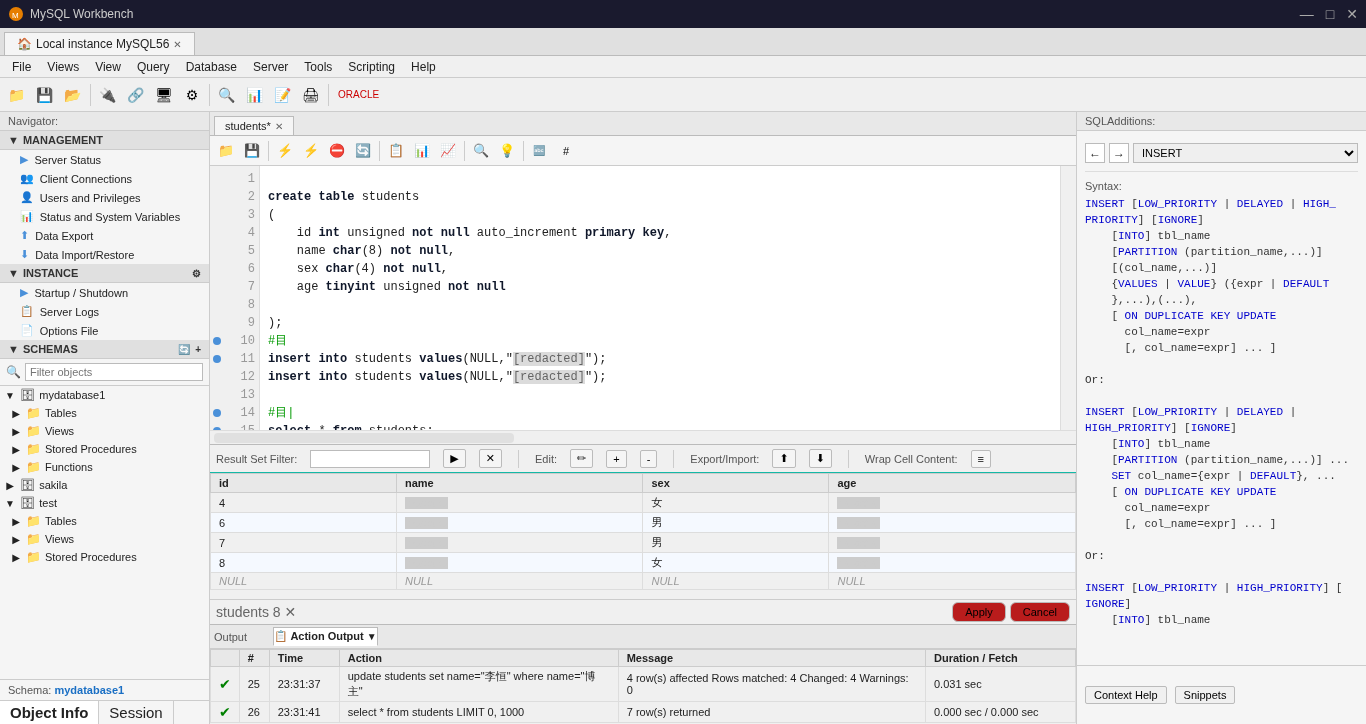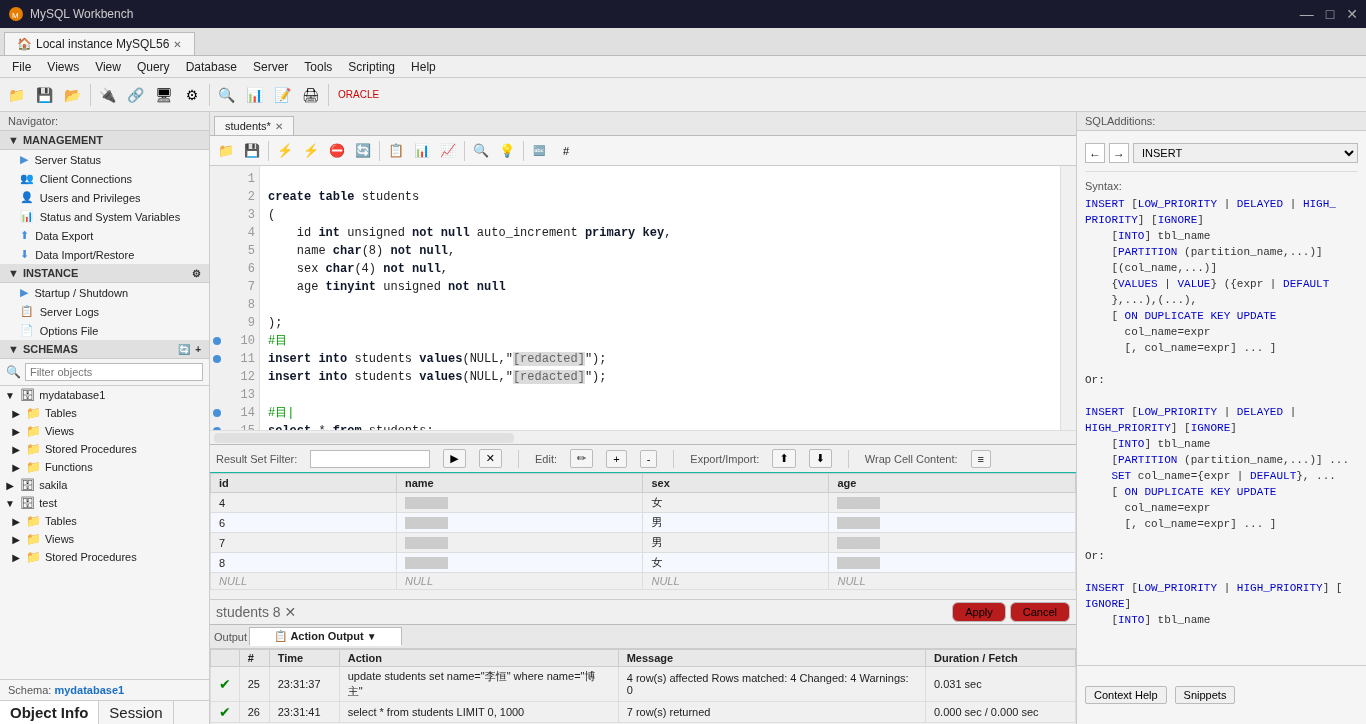--- a/index.html
+++ b/index.html
@@ -100,21 +100,21 @@
     #result-table-wrap { flex: 1; overflow: auto; position: relative; }
     #result-table { width: 100%; border-collapse: collapse; font-size: 11px; }
     #result-table th { background: #e8e8e8; border: 1px solid #ccc; padding: 3px 8px; font-weight: bold; text-align: left; position: sticky; top: 0; }
     #result-table td { border: 1px solid #ddd; padding: 2px 8px; }
     #result-table tr:nth-child(even) { background: #f5f9ff; }
     #result-table td.null-val { color: #999; font-style: italic; }
     
     
     #output-area { height: 100px; border-top: 1px solid #bbb; display: flex; flex-direction: column; }
     #output-tabs { display: flex; align-items: center; background: #e8e8e8; height: 24px; padding: 0 4px; border-bottom: 1px solid #ccc; gap: 2px; }
-    .output-tab { padding: 2px 24px; font-size: 11px; cursor: pointer; border: 1px solid transparent; }
+    .output-tab { padding: 2px 0; font-size: 11px; cursor: pointer; border: 1px solid transparent; margin-left: 24px; }
     .output-tab.active { background: #fff; border: 1px solid #bbb; border-bottom: 1px solid #fff; font-weight: bold; }
     
     #output-table-wrap { flex: 1; overflow: auto; }
     #output-table { width: 100%; border-collapse: collapse; font-size: 11px; }
     #output-table th { background: #e8e8e8; border: 1px solid #ccc; padding: 2px 8px; font-weight: bold; text-align: left; position: sticky; top: 0; }
     #output-table td { border: 1px solid #ddd; padding: 2px 8px; }
     .success-icon { color: green; font-size: 14px; }
     
     
     #right-panel { width: 290px; min-width: 290px; border-left: 1px solid #ccc; background: #f5f5f5; display: flex; flex-direction: column; overflow: hidden; }

